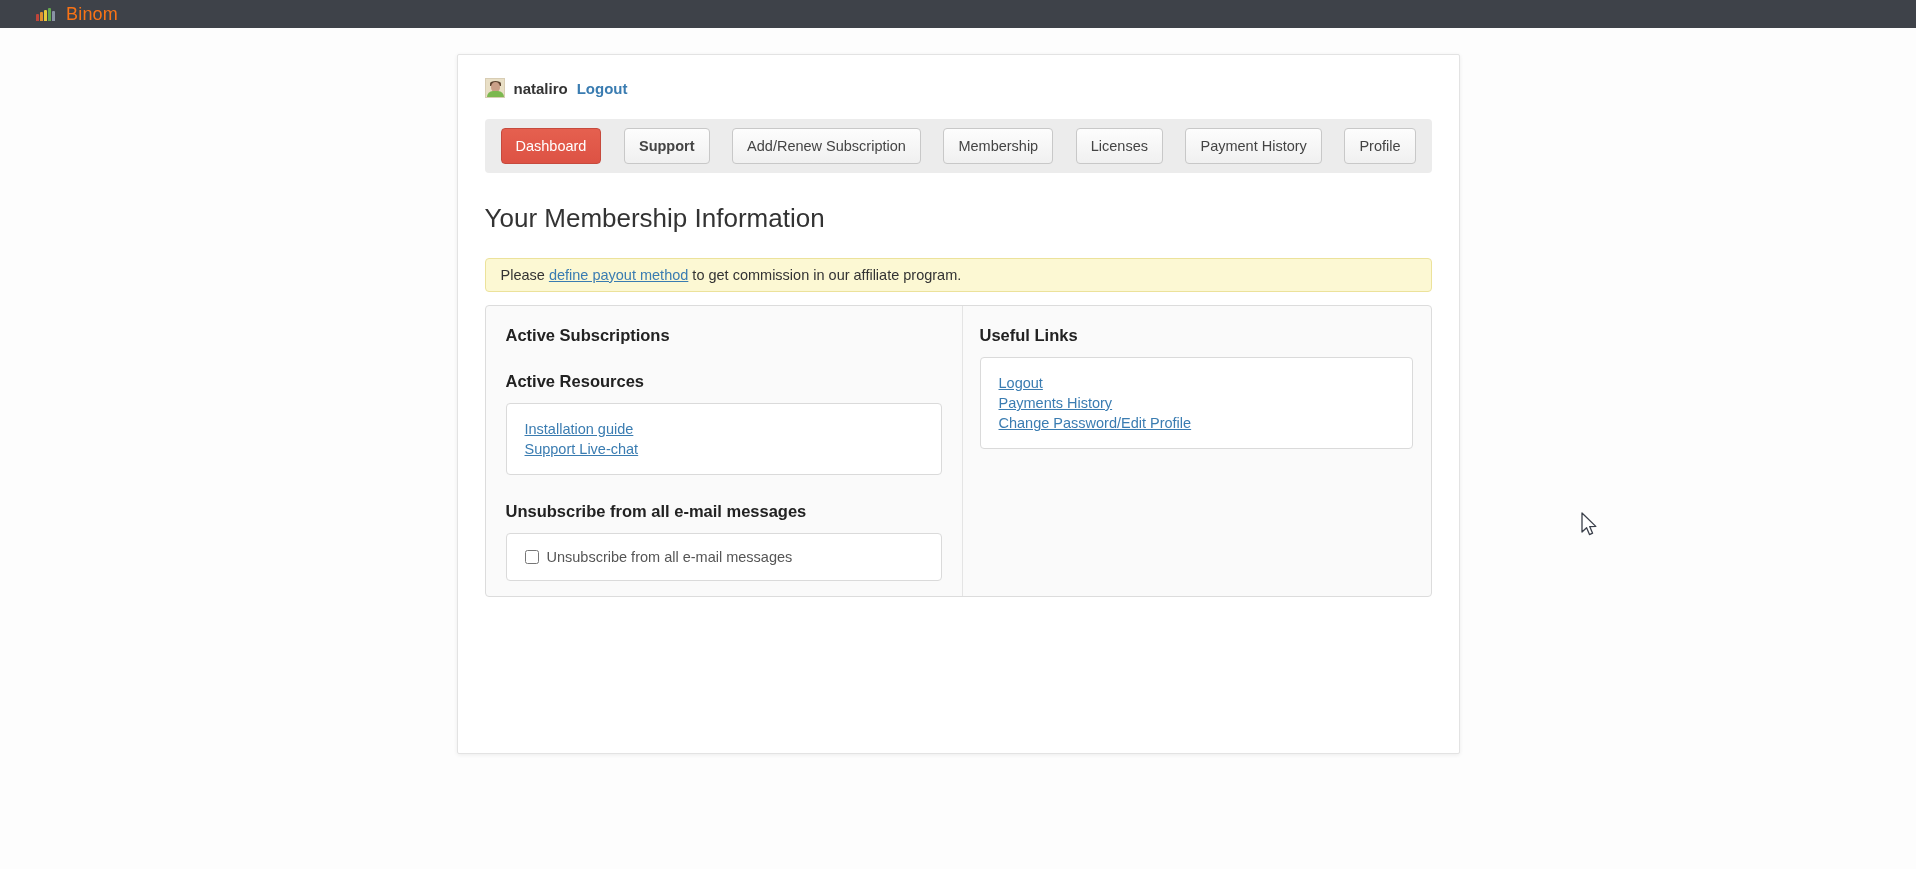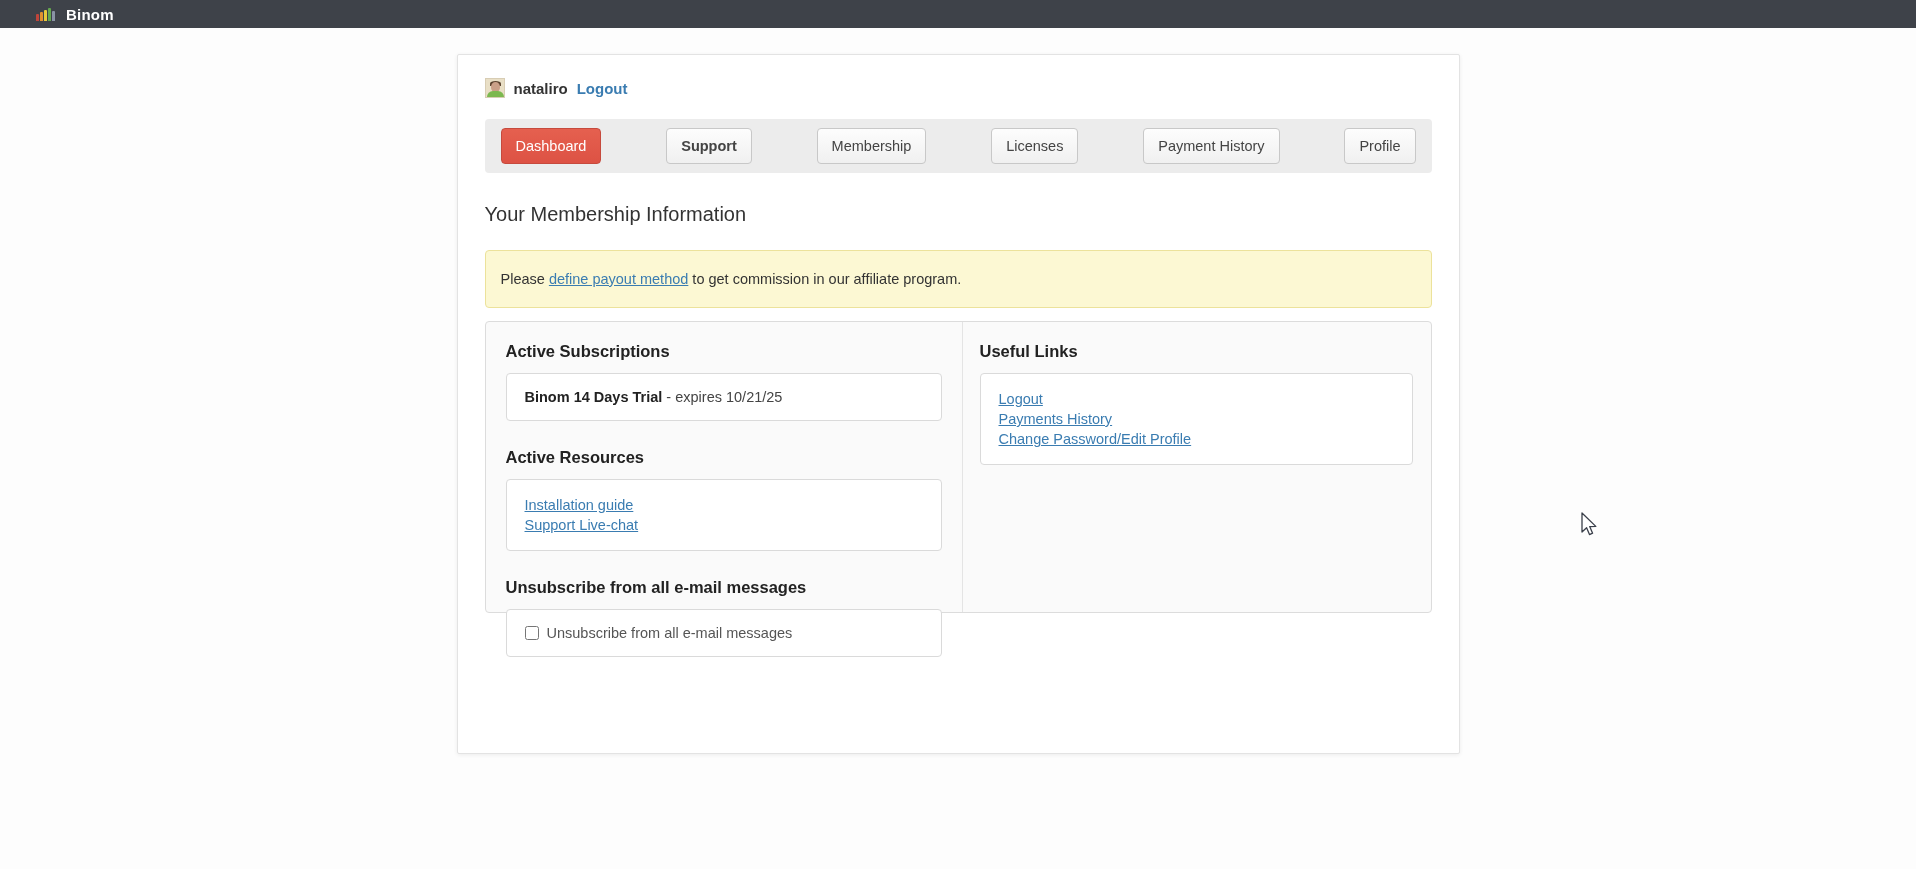--- a/index.html
+++ b/index.html
@@ -19,21 +19,21 @@
     align-items: center;
     padding-left: 36px;
   }
   .brand-icon { display: flex; align-items: flex-end; gap: 1px; height: 14px; margin-right: 11px; }
   .brand-icon i { display: block; width: 3px; border-radius: 1px 1px 0 0; }
   .brand-icon i:nth-child(1) { height: 7px;  background: #c0443a; }
   .brand-icon i:nth-child(2) { height: 9px;  background: #e2902f; }
   .brand-icon i:nth-child(3) { height: 11px; background: #e8c93c; }
   .brand-icon i:nth-child(4) { height: 13px; background: #64a84e; }
   .brand-icon i:nth-child(5) { height: 10px; background: #8a93a5; }
-  .brand-name { color: #ffffff; font-size: 15px; font-weight: 700; letter-spacing: .2px; }
+  .brand-name { color: #f97316; font-size: 18px; font-weight: 400; letter-spacing: .2px; }
 
   
   .card {
     width: 1003px;
     height: 700px;
     margin: 26px auto 4px;
     background: #ffffff;
     border: 1px solid #e3e3e3;
     border-radius: 2px;
     box-shadow: 0 1px 4px rgba(0,0,0,0.07);
@@ -91,32 +91,32 @@
   .tab.bold { font-weight: bold; }
   .tab.active {
     background: linear-gradient(#e5604f, #dd5244);
     border-color: #c64a3d;
     color: #ffffff;
   }
 
   
   .page-title {
     margin-top: 30px;
-    font-size: 20px;
+    font-size: 26px;
     font-weight: normal;
     color: #333;
   }
 
   
   .alert {
     margin-top: 24px;
     background: #fcf8d3;
     border: 1px solid #ece29b;
     border-radius: 4px;
-    padding: 20px 15px;
+    padding: 8px 15px;
     font-size: 14.5px;
     color: #333;
   }
   .alert a { color: #3a7cb1; text-decoration: underline; cursor: pointer; }
 
   
   .panel {
     margin-top: 13px;
     background: #fafafa;
     border: 1px solid #dcdcdc;
@@ -183,40 +183,38 @@
         <span class="head"></span>
         <span class="shirt"></span>
     </span>
     <span class="username">nataliro</span>
     <a class="logout-link">Logout</a>
   </div>
 
   <div class="tabstrip">
     <button class="tab active">Dashboard</button>
     <button class="tab bold">Support</button>
+    <button class="tab">Add/Renew Subscription</button>
     <button class="tab">Membership</button>
     <button class="tab">Licenses</button>
     <button class="tab">Payment History</button>
     <button class="tab">Profile</button>
   </div>
 
   <h1 class="page-title">Your Membership Information</h1>
 
   <div class="alert">
     <span>Please </span><a>define payout method</a><span> to get commission in our affiliate program.</span>
   </div>
 
   <div class="panel">
 
     <div class="panel-col-left">
 
       <div class="section-heading">Active Subscriptions</div>
-      <div class="white-box">
-        <span class="sub-name">Binom 14 Days Trial</span><span class="sub-expires"> - expires 10/21/25</span>
-      </div>
 
       <div class="section-heading section-gap">Active Resources</div>
       <div class="white-box links">
         <a class="blue-link">Installation guide</a>
         <a class="blue-link">Support Live-chat</a>
       </div>
 
       <div class="section-heading section-gap">Unsubscribe from all e-mail messages</div>
       <div class="white-box">
         <label class="checkbox-row">

